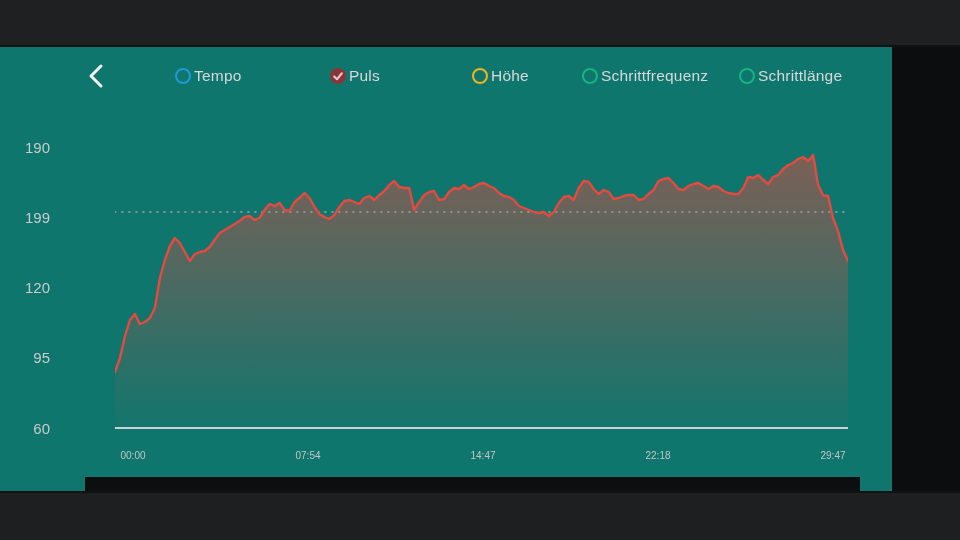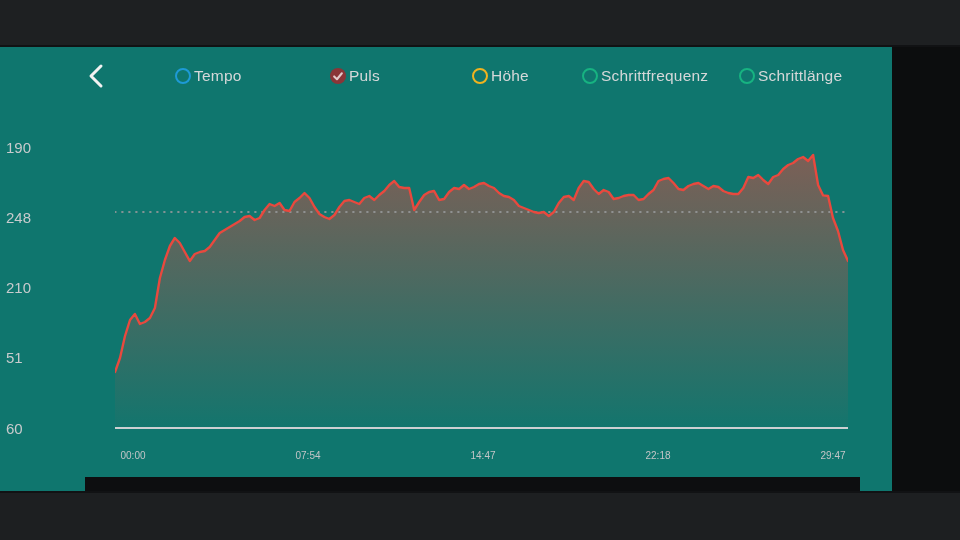--- a/index.html
+++ b/index.html
@@ -8,21 +8,21 @@
   #topbar{position:absolute;left:0;top:0;width:960px;height:45px;background:#1e2022;border-bottom:2px solid #111214;}
   #bottombar{position:absolute;left:0;top:491px;width:960px;height:49px;background:#1d1f21;border-top:2px solid #111214;}
   #scrollstrip{position:absolute;left:85px;top:477px;width:775px;height:14px;background:#0d0e10;}
   
   .backbtn{position:absolute;left:85px;top:62px;width:24px;height:28px;cursor:pointer;}
   .tab{position:absolute;top:64px;height:24px;display:flex;align-items:center;cursor:pointer;}
   .circ{width:16px;height:16px;border-radius:50%;box-sizing:border-box;margin-right:3px;
     display:flex;align-items:center;justify-content:center;flex:0 0 auto;}
   .tab .lbl{font-size:15.5px;color:#d6d8d9;letter-spacing:.2px;white-space:nowrap;}
   
-  .ytick{position:absolute;width:44px;right:842px;font-size:15px;color:#c9cbcd;line-height:20px;}
+  .ytick{position:absolute;width:44px;text-align:right;right:842px;font-size:15px;color:#c9cbcd;line-height:20px;}
   .xtick{position:absolute;width:70px;text-align:center;top:446px;font-size:10px;color:#c3c5c7;line-height:20px;}
   #plot{position:absolute;left:115px;top:148px;width:733px;height:283px;}
 </style>
 </head>
 <body>
 
 <div id="screen">
   <div id="topbar"></div>
 
   <div class="backbtn">
@@ -50,23 +50,23 @@
   <div class="tab" style="left:582px">
     <span class="circ" style="border: 2.5px solid rgb(23, 179, 129);"></span>
     <span class="lbl">Schrittfrequenz</span>
   </div>
   <div class="tab" style="left:739px">
     <span class="circ" style="border: 2.5px solid rgb(23, 179, 129);"></span>
     <span class="lbl">Schrittlänge</span>
   </div>
 
   <div class="ytick" style="top:138px">190</div>
-  <div class="ytick" style="top:208px">248</div>
-  <div class="ytick" style="top:278px">210</div>
-  <div class="ytick" style="top:348px">51</div>
+  <div class="ytick" style="top:208px">199</div>
+  <div class="ytick" style="top:278px">120</div>
+  <div class="ytick" style="top:348px">95</div>
   <div class="ytick" style="top:419px">60</div>
 
   <div id="plot">
     <svg id="plotsvg" width="733" height="283" viewBox="0 0 733 283">
       <defs>
         <linearGradient id="areagrad" x1="0" y1="0" x2="0" y2="1">
           <stop id="gstop1" offset="0" stop-color="rgba(232,73,62,0.50)"></stop>
           <stop id="gstop2" offset="1" stop-color="rgba(232,73,62,0.02)"></stop>
         </linearGradient>
       </defs>

